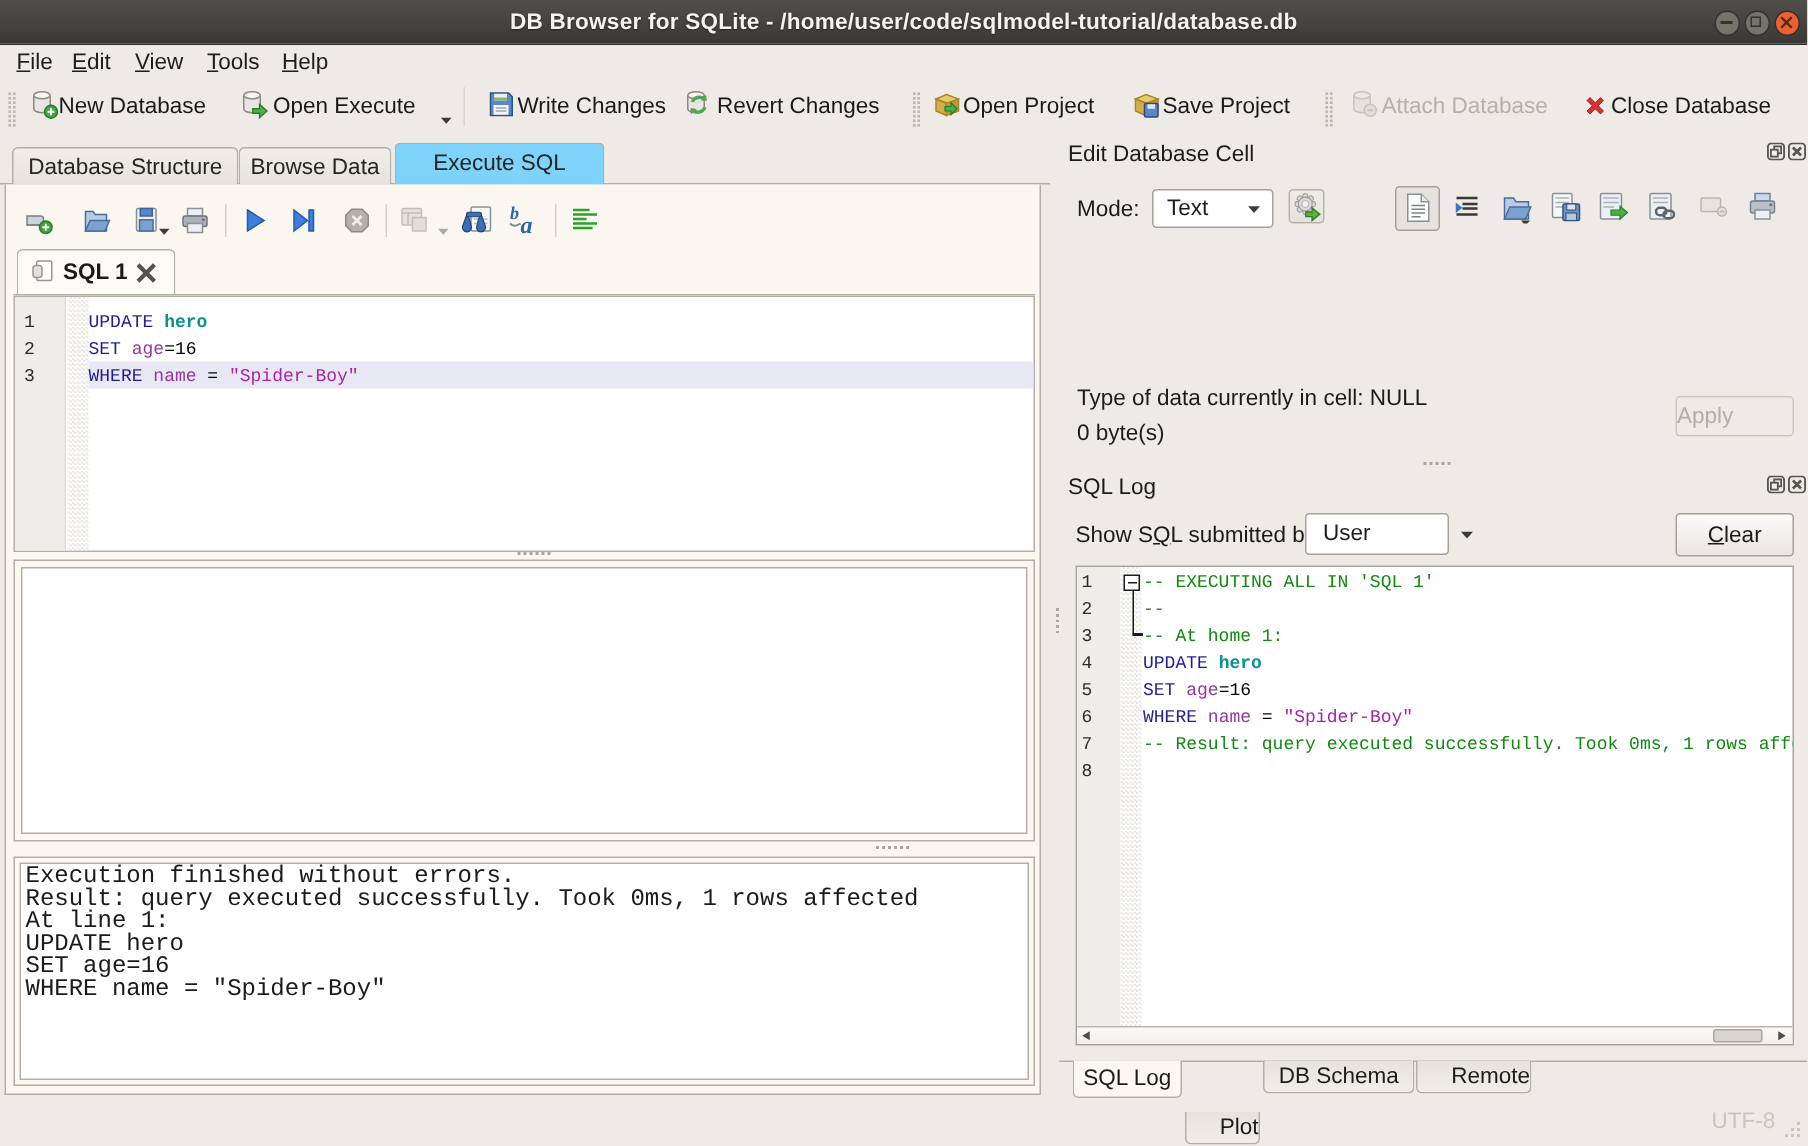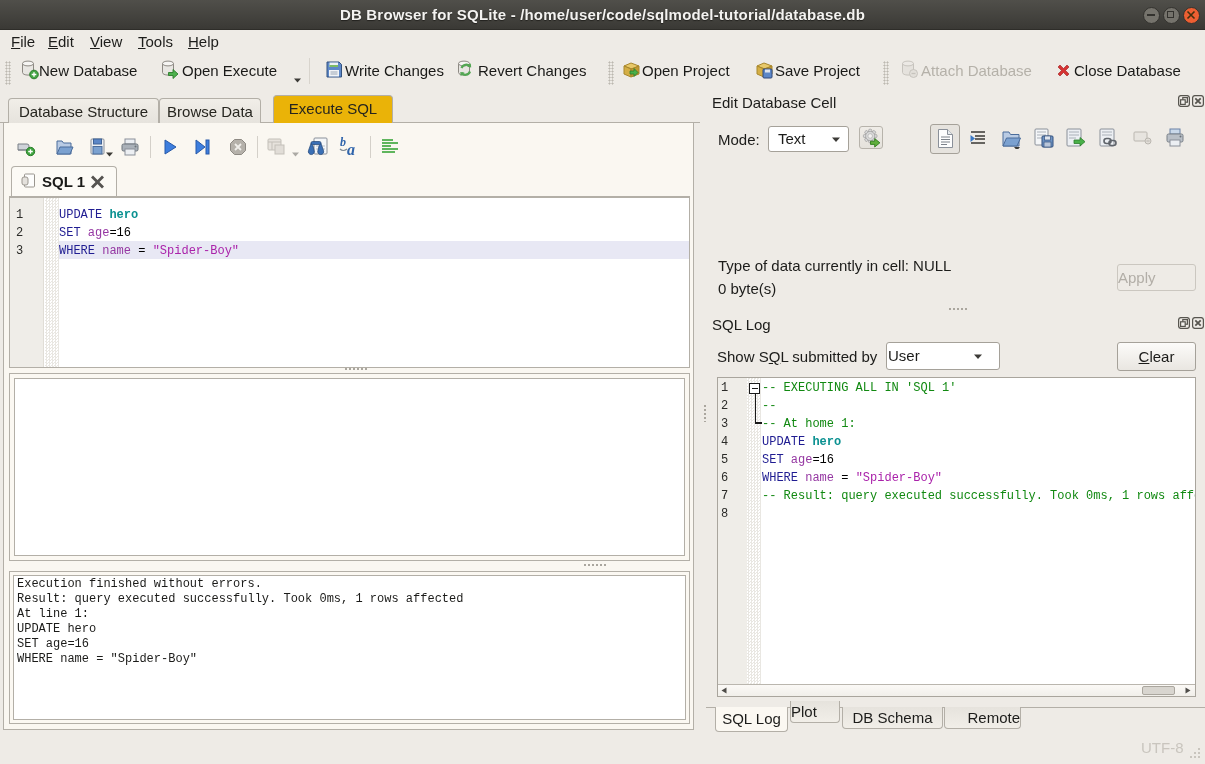--- a/index.html
+++ b/index.html
@@ -102,21 +102,21 @@
  <svg class="abs" style="left:1056px;top:10px" width="15" height="15" viewBox="0 0 15 15">
         <path d="M2 4l2-2 3.5 3.5L11 2l2 2-3.5 3.5L13 11l-2 2-3.5-3.5L4 13l-2-2 3.5-3.5z" fill="#d63333" stroke="#9c1f1f" stroke-width="0.6"></path>
       </svg>
  <span class="abs" style="left:1074px;top:9px">Close Database</span>
 </div>
 
 <div id="maintabs" class="abs" style="left:0;top:93px;width:1205px;height:30px;font-size:15px;color:#26251f">
  <div class="abs" style="left:0px;top:29px;width:700px;height:1px;background:#b3afa7"></div>
  <div class="abs" style="left:8px;top:5px;width:151px;height:25px;background:linear-gradient(#f1eee8,#e6e3dd);border:1px solid #b3afa7;border-bottom:none;border-radius:4px 4px 0 0;text-align:center;line-height:25px">Database Structure</div>
  <div class="abs" style="left:159px;top:5px;width:102px;height:25px;background:linear-gradient(#f1eee8,#e6e3dd);border:1px solid #b3afa7;border-bottom:none;border-radius:4px 4px 0 0;text-align:center;line-height:25px">Browse Data</div>
- <div class="abs" style="left:273px;top:2px;width:120px;height:28px;background:#eab308;border:1px solid #b3afa7;border-bottom:none;border-radius:4px 4px 0 0;text-align:center;line-height:26px">Execute SQL</div>
+ <div class="abs" style="left:263px;top:2px;width:140px;height:28px;background:#7dd3fc;border:1px solid #b3afa7;border-bottom:none;border-radius:4px 4px 0 0;text-align:center;line-height:26px">Execute SQL</div>
 </div>
 
 <div id="leftpanel" class="abs" style="left:3px;top:123px;width:691px;height:607px;background:#faf7f1;border:1px solid #b3afa7;border-top:none">
 
  <svg class="abs" style="left:12px;top:14px" width="20" height="20" viewBox="0 0 20 20">
         <path d="M2 7 h9 a2 2 0 0 1 2 2 v4 h-11 z" fill="#cfd3d9" stroke="#7a8087"></path>
         <path d="M2 13 h16" stroke="#7a8087"></path>
         <circle cx="14.5" cy="14.5" r="4.2" fill="#3fa43f" stroke="#2b7d2b"></circle>
         <path d="M14.5 12.2v4.6M12.2 14.5h4.6" stroke="#fff" stroke-width="1.3"></path>
       </svg>
@@ -200,21 +200,21 @@
  <div class="abs dots-h" style="left:341px;top:245px"><span></span><span></span><span></span><span></span><span></span><span></span></div>
 
  <div class="abs" style="left:5px;top:250px;width:681px;height:188px;background:#fbf8f2;border:1px solid #b3afa7">
   <div class="abs" style="left:4px;top:4px;right:4px;bottom:4px;background:#fff;border:1px solid #b3afa7"></div>
  </div>
 
  <div class="abs dots-h" style="left:580px;top:441px"><span></span><span></span><span></span><span></span><span></span><span></span></div>
 
  <div class="abs" style="left:5px;top:448px;width:681px;height:153px;background:#fbf8f2;border:1px solid #b3afa7">
   <div class="abs" style="left:3px;top:3px;right:3px;bottom:3px;background:#fff;border:1px solid #b3afa7;overflow:hidden">
-   <div class="abs mono" style="left:3px;top:1px;font-size:12px;line-height:15px;color:#1b1b19;white-space:pre">Execution finished without errors.
+   <div class="abs mono" style="left:3px;top:1px;font-size:16px;line-height:15px;color:#1b1b19;white-space:pre">Execution finished without errors.
 Result: query executed successfully. Took 0ms, 1 rows affected
 At line 1:
 UPDATE hero
 SET age=16
 WHERE name = "Spider-Boy"</div>
   </div>
  </div>
 </div>
 
 <div class="abs" style="left:704px;top:405px;width:2px;height:17px;background-image:repeating-linear-gradient(#aaa69e 0 2px,transparent 2px 4px)"></div>
@@ -309,21 +309,21 @@
         <rect x="0.6" y="0.6" width="10.8" height="10.8" rx="2.4" fill="none" stroke="#57554f" stroke-width="1.25"></rect>
         <rect x="4.8" y="2.6" width="4.6" height="4.6" fill="none" stroke="#57554f" stroke-width="1.2"></rect>
         <rect x="2.6" y="4.8" width="4.6" height="4.6" fill="#f4f2ee" stroke="#57554f" stroke-width="1.2"></rect>
       </svg>
  <svg class="abs" style="left:486px;top:228px" width="12" height="12" viewBox="0 0 12 12">
         <rect x="0.6" y="0.6" width="10.8" height="10.8" rx="2.4" fill="none" stroke="#57554f" stroke-width="1.25"></rect>
         <path d="M3.3 3.3 L8.7 8.7 M8.7 3.3 L3.3 8.7" stroke="#57554f" stroke-width="1.8"></path>
       </svg>
 
  <span class="abs" style="left:11px;top:259px">Show S<u>Q</u>L submitted by</span>
- <div class="abs" style="left:180px;top:253px;width:114px;height:28px;background:#fff;border:1px solid #a5a199;border-radius:3px;line-height:26px;padding-left:1px">User</div>
+ <div class="abs" style="left:164px;top:253px;width:96px;height:28px;background:#fff;border:1px solid #a5a199;border-radius:3px;line-height:26px;padding-left:11px">User</div>
  <svg class="abs" style="left:267px;top:264px" width="10" height="8" viewBox="0 0 10 8">
         <path d="M1 1.5 l4 4.5 4-4.5 z" fill="#3c3b37"></path>
       </svg>
  <div class="abs" style="left:411px;top:253px;width:79px;height:29px;background:linear-gradient(#fcfbf9,#e9e6e1);border:1px solid #a5a199;border-radius:3px;text-align:center;line-height:27px;color:#1a1a18"><u>C</u>lear</div>
 
  <div class="abs" style="left:11px;top:288px;width:479px;height:320px;background:#fff;border:1px solid #a9a59d;overflow:hidden">
   <div class="abs" style="left:0;top:0;width:29px;height:306px;background:#efede8"></div>
   <div class="abs checker" style="left:29px;top:0;width:14px;height:306px"></div>
   <div class="abs mono" style="left:3px;top:1px;font-size:12px;line-height:18px;color:#2b2b28">1<br>2<br>3<br>4<br>5<br>6<br>7<br>8</div>
 
@@ -345,21 +345,21 @@
           </svg>
    <div class="abs" style="left:424px;top:1px;width:33px;height:9px;background:#d8d5cf;border:1px solid #aaa69e;border-radius:2px"></div>
    <svg class="abs" style="left:466px;top:2px" width="7" height="7" viewBox="0 0 7 7">
             <path d="M1.5 0.5 v6 L6.5 3.5z" fill="#4e4c48"></path>
           </svg>
   </div>
  </div>
 
  <div class="abs" style="left:0px;top:618px;width:499px;height:1px;background:#b3afa7"></div>
  <div class="abs" style="left:9px;top:618px;width:73px;height:25px;background:#fbf8f2;border:1px solid #b3afa7;border-top:none;border-radius:0 0 4px 4px;text-align:center;line-height:23px">SQL Log</div>
- <div class="abs" style="left:84px;top:612px;width:50px;height:22px;background:linear-gradient(#e6e3dd,#f1eee8);border:1px solid #b3afa7;border-top:none;border-radius:0 0 4px 4px;text-align:left;line-height:21px">Plot</div>
+ <div class="abs" style="left:84px;top:652px;width:50px;height:22px;background:linear-gradient(#e6e3dd,#f1eee8);border:1px solid #b3afa7;border-top:none;border-radius:0 0 4px 4px;text-align:right;line-height:21px">Plot</div>
  <div class="abs" style="left:136px;top:618px;width:101px;height:22px;background:linear-gradient(#e6e3dd,#f1eee8);border:1px solid #b3afa7;border-top:none;border-radius:0 0 4px 4px;text-align:center;line-height:21px">DB Schema</div>
  <div class="abs" style="left:238px;top:618px;width:77px;height:22px;background:linear-gradient(#e6e3dd,#f1eee8);border:1px solid #b3afa7;border-top:none;border-radius:0 0 4px 4px;text-align:right;line-height:21px">Remote</div>
 </div>
 
 <span class="abs" style="left:1141px;top:739px;font-size:15px;color:#c9c5be">UTF-8</span>
 <svg class="abs" style="left:1188px;top:746px" width="14" height="14" viewBox="0 0 14 14">
       <g fill="#c9c5be">
         <rect x="10" y="2" width="2" height="2"></rect>
         <rect x="6" y="6" width="2" height="2"></rect>
         <rect x="10" y="6" width="2" height="2"></rect>

